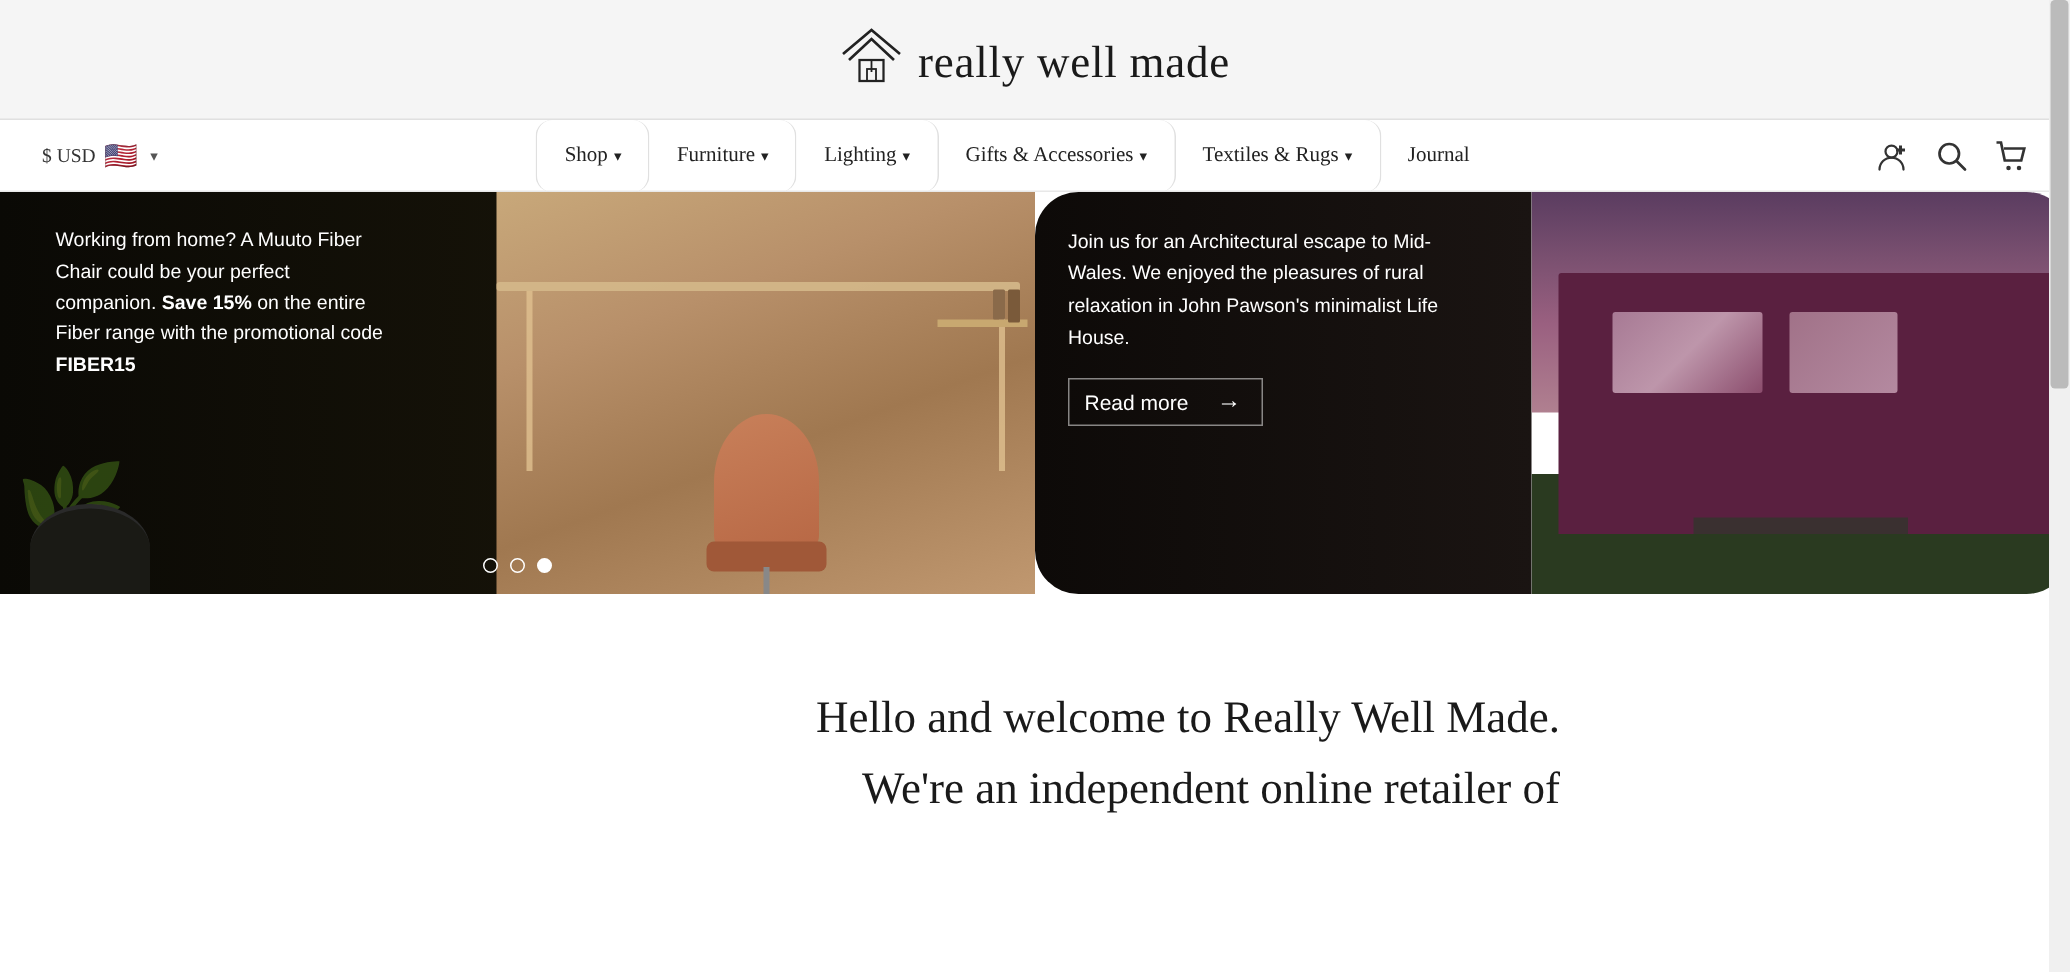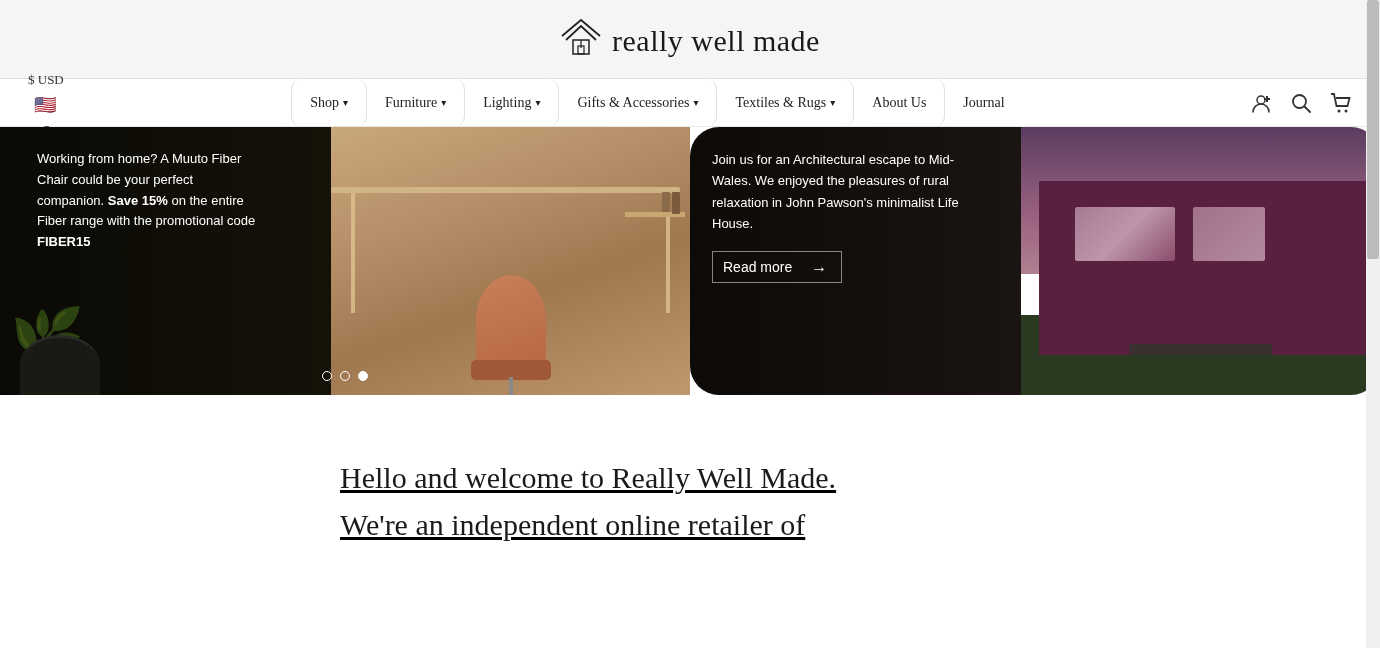--- a/index.html
+++ b/index.html
@@ -38,21 +38,20 @@
       padding: 0 28px;
       height: 48px;
     }
     .nav-left {
       display: flex;
       align-items: center;
       gap: 6px;
       font-size: 13px;
       color: #333;
       cursor: pointer;
-      flex-direction: column;
     }
     .flag { font-size: 18px; }
     .currency-label { font-size: 13px; font-weight: 500; }
     .chevron-down { font-size: 10px; color: #555; margin-left: 2px; }
 
     .nav-center {
       display: flex;
       align-items: center;
       gap: 0;
     }
@@ -175,23 +174,22 @@
       cursor: pointer;
       text-decoration: none;
       border: 1px solid rgba(255,255,255,0.5);
       padding: 6px 14px 6px 10px;
       background: transparent;
     }
     .arrow-right { font-size: 16px; }
 
     
     .welcome {
-      text-align: left;
+      text-align: right;
       padding: 60px 40px 40px;
-      text-decoration: underline;
     }
     .welcome-text {
       font-family: 'Georgia', serif;
       font-size: 30px;
       font-weight: 400;
       color: #1a1a1a;
       line-height: 1.55;
       max-width: 700px;
       margin: 0 auto;
     }
@@ -240,23 +238,20 @@
       <span>Lighting</span>
       <span style="font-size:10px;">▾</span>
     </a>
     <a class="nav-item">
       <span>Gifts &amp; Accessories</span>
       <span style="font-size:10px;">▾</span>
     </a>
     <a class="nav-item">
       <span>Textiles &amp; Rugs</span>
       <span style="font-size:10px;">▾</span>
-    </a>
-    <a class="nav-item">
-      <span>About Us</span>
     </a>
     <a class="nav-item-no-border">
       <span>Journal</span>
     </a>
   </div>
 
   <div class="nav-right">
     <span class="nav-icon">
       <svg width="22" height="22" viewBox="0 0 22 22" fill="none" stroke="#333" stroke-width="1.5">
         <circle cx="11" cy="8" r="4"></circle>

